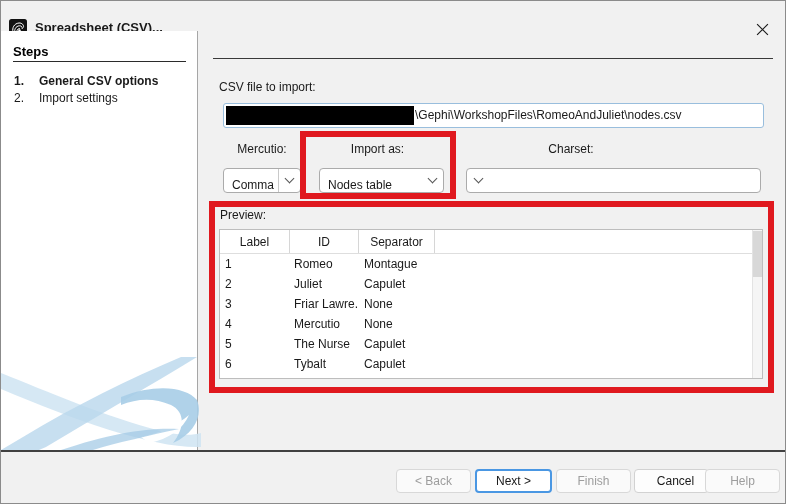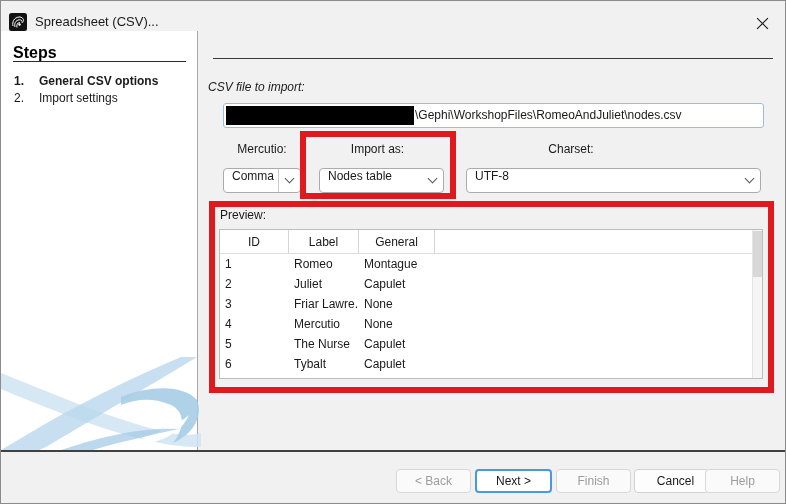--- a/index.html
+++ b/index.html
@@ -3,49 +3,49 @@
 <meta charset="utf-8">
 <style>
   html,body{margin:0;padding:0;background:#ddd;}
   *{box-sizing:border-box;}
   .window{
     position:relative;width:786px;height:504px;background:#f1f1f1;
     border:1px solid #8b8b8b;overflow:hidden;
     font-family:"Liberation Sans", sans-serif;font-size:12px;color:#1a1a1a;
   }
   
-  .titlebar{position:absolute;left:0;top:6px;width:100%;height:30px;background:#f1f1f1;}
+  .titlebar{position:absolute;left:0;top:12px;width:100%;height:30px;background:#f1f1f1;font-weight:bold;}
   .app-icon{position:absolute;left:8px;top:6px;width:18px;height:18px;}
   .title-text{position:absolute;left:34px;top:7px;font-size:13px;color:#191919;}
   .close-btn{position:absolute;right:12px;top:6px;width:22px;height:20px;display:flex;align-items:center;justify-content:center;cursor:default;}
   
   .sidebar{position:absolute;left:0;top:30px;width:197px;height:419px;background:#ffffff;border-right:1px solid #a6a6a6;}
-  .steps-header{position:absolute;left:12px;top:13px;font-size:16px;font-weight:bold;color:#000;}
+  .steps-header{position:absolute;left:12px;top:13px;font-size:13px;font-weight:bold;color:#000;}
   .steps-underline{position:absolute;left:12px;top:30px;width:173px;height:1px;background:#2b2b2b;}
   .step-row{position:absolute;left:13px;width:180px;display:flex;}
   .step-num{width:25px;}
   .step-row.active{font-weight:bold;}
   .swoosh{position:absolute;left:0;bottom:0;width:200px;height:95px;}
   
   .main-header{position:absolute;left:212px;top:40px;font-size:13px;font-weight:bold;color:#000;}
   .main-underline{position:absolute;left:212px;top:57px;width:560px;height:1px;background:#3a3a3a;}
-  .file-label{position:absolute;left:207px;top:79px;font-style:italic;}
+  .file-label{position:absolute;left:218px;top:79px;}
   .file-field{
     position:absolute;left:222px;top:102px;width:541px;height:25px;background:#fff;
     border:1px solid #99bedd;border-radius:3px;display:flex;align-items:center;overflow:hidden;
   }
   .redacted{position:absolute;left:2px;top:2px;width:188px;height:19px;background:#000;}
   .file-path{position:absolute;left:191px;top:4px;white-space:nowrap;}
   .combo-label{position:absolute;top:141px;text-align:center;}
   .lbl-separator{left:222px;width:78px;}
   .lbl-importas{left:314px;width:125px;}
   .lbl-charset{left:465px;width:210px;}
   .combo{
     position:absolute;top:167px;height:25px;background:#fff;border:1px solid #ababab;border-radius:4px;
-    display:flex;align-items:flex-start;cursor:default;
+    display:flex;align-items:flex-end;cursor:default;
   }
   .combo-separator{left:222px;width:78px;}
   .combo-importas{left:318px;width:125px;}
   .combo-charset{left:465px;width:295px;}
   .combo-value{padding-left:8px;flex:1;white-space:nowrap;overflow:hidden;}
   .combo-arrow-zone{width:22px;height:100%;display:flex;align-items:center;justify-content:center;}
   .combo-arrow-zone.split{border-left:1px solid #c9c9c9;}
   .chev{width:7px;height:7px;border-right:1.5px solid #565656;border-bottom:1.5px solid #565656;transform:rotate(45deg);margin-top:-4px;}
   
   .annot{position:absolute;border:6px solid #e0191f;pointer-events:none;}
@@ -135,32 +135,31 @@
         <span class="chev"></span>
       </span>
   </div>
   <div class="combo combo-importas">
     <span class="combo-value">Nodes table</span>
     <span class="combo-arrow-zone">
         <span class="chev"></span>
       </span>
   </div>
   <div class="combo combo-charset">
-    <span class="combo-value">UTF-8</span>
     <span class="combo-arrow-zone">
         <span class="chev"></span>
       </span>
   </div>
 
   <div class="preview-label">Preview:</div>
   <div class="ptable">
     <div class="phead">
+      <div class="phcell c2">Label</div>
       <div class="phcell c1">ID</div>
-      <div class="phcell c2">Label</div>
-      <div class="phcell c3">General</div>
+      <div class="phcell c3">Separator</div>
       <div class="phcell cx"></div>
     </div>
     <div class="prow">
       <span class="pcell c1">1</span>
       <span class="pcell c2">Romeo</span>
       <span class="pcell c3">Montague</span>
     </div>
     <div class="prow">
       <span class="pcell c1">2</span>
       <span class="pcell c2">Juliet</span>

